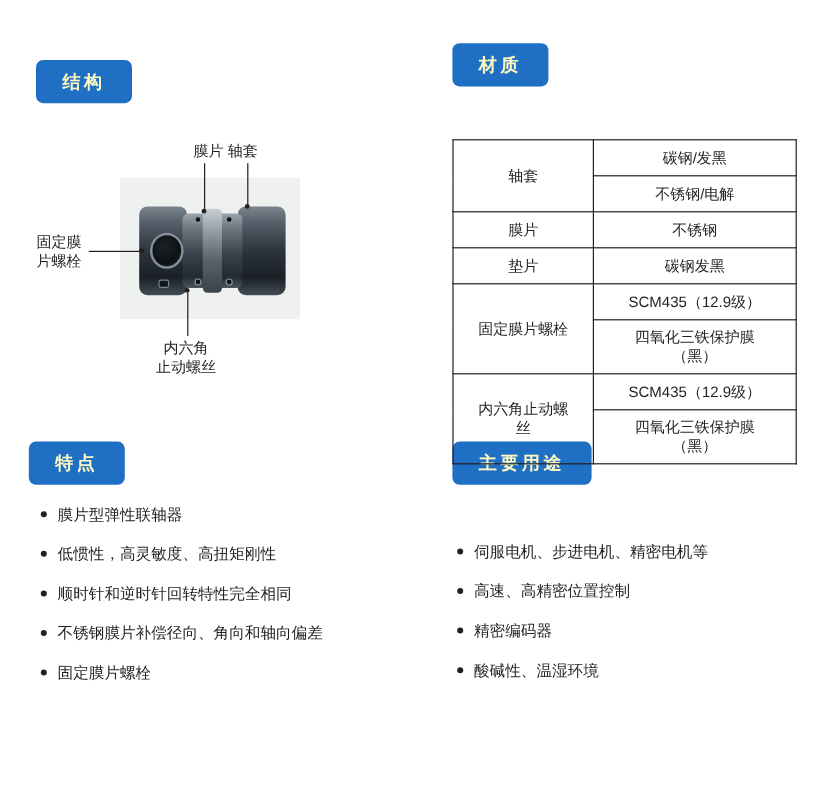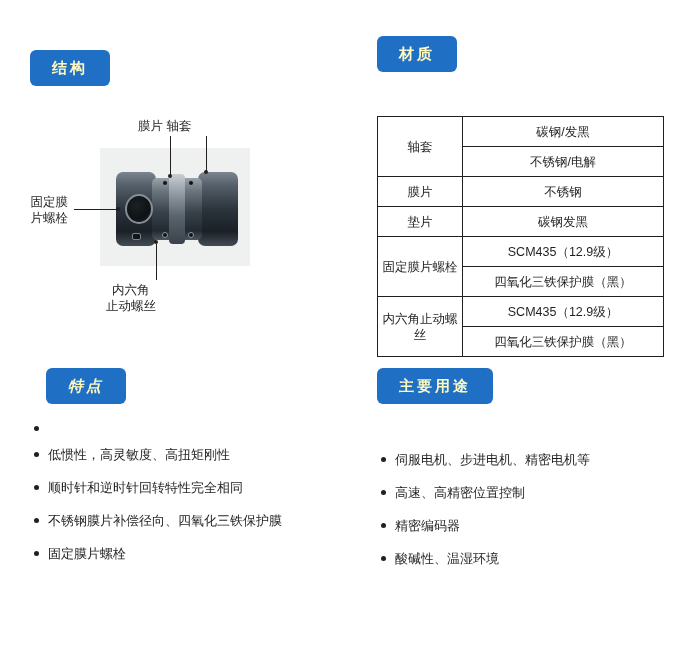--- a/index.html
+++ b/index.html
@@ -34,21 +34,21 @@
     font-weight: bold;
     letter-spacing: 3px;
     border-radius: 6px;
     padding: 0 22px;
     height: 36px;
     box-sizing: border-box;
   }
 
   .sec-structure { position: absolute; left: 30px;  top: 50px; }
   .sec-material  { position: absolute; left: 377px; top: 36px; }
-  .sec-features  { position: absolute; left: 46px;  top: 368px; font-style: italic; }
+  .sec-features  { position: absolute; left: 24px;  top: 368px; }
   .sec-uses      { position: absolute; left: 377px; top: 368px; }
 
   
   .illus-wrap {
     position: absolute;
     left: 30px;
     top: 110px;
     width: 320px;
     height: 225px;
   }
@@ -132,21 +132,21 @@
     box-sizing: border-box;
   }
 
   .lbl {
     position: absolute;
     font-size: 12.5px;
     line-height: 16px;
     color: #231f20;
   }
   .lbl.right-al { text-align: right; }
-  .lbl.center-al { }
+  .lbl.center-al { text-align: center; }
 
   .lead {
     position: absolute;
     background: #231f20;
   }
   .lead.h { height: 1px; }
   .lead.v { width: 1px; }
   .dot {
     position: absolute;
     width: 4px;
@@ -160,21 +160,21 @@
     position: absolute;
     left: 377px;
     top: 116px;
     width: 287px;
     border-collapse: collapse;
     font-size: 12.5px;
     color: #231f20;
   }
   .mat-table td {
     border: 1px solid #231f20;
-    padding: 6px 0;
+    padding: 6px 16px;
     text-align: center;
     line-height: 16px;
     height: 17px;
   }
   .mat-table td.label {
     width: 84px;
   }
 
   
   .bullets {
@@ -272,32 +272,33 @@
       </tr>
       <tr>
         <td>四氧化三铁保护膜（黑）</td>
       </tr>
     </tbody>
   </table>
 
   <div class="bullets left">
     <div class="row">
         <span class="bdot"></span>
+        <span>膜片型弹性联轴器</span>
       </div>
     <div class="row">
         <span class="bdot"></span>
         <span>低惯性，高灵敏度、高扭矩刚性</span>
       </div>
     <div class="row">
         <span class="bdot"></span>
         <span>顺时针和逆时针回转特性完全相同</span>
       </div>
     <div class="row">
         <span class="bdot"></span>
-        <span>不锈钢膜片补偿径向、四氧化三铁保护膜</span>
+        <span>不锈钢膜片补偿径向、角向和轴向偏差</span>
       </div>
     <div class="row">
         <span class="bdot"></span>
         <span>固定膜片螺栓</span>
       </div>
   </div>
 
   <div class="bullets right">
     <div class="row">
         <span class="bdot"></span>

